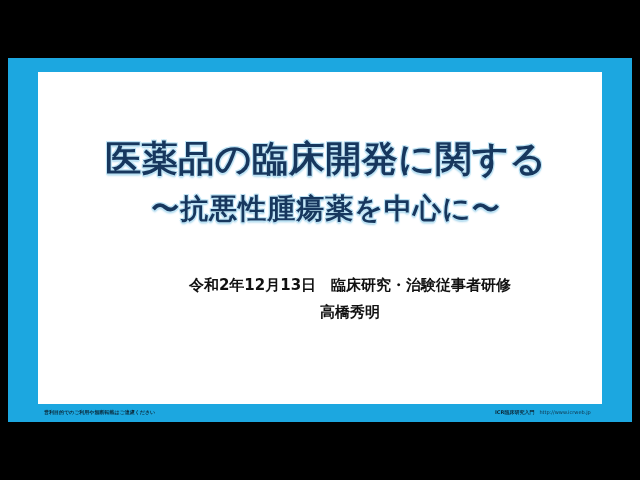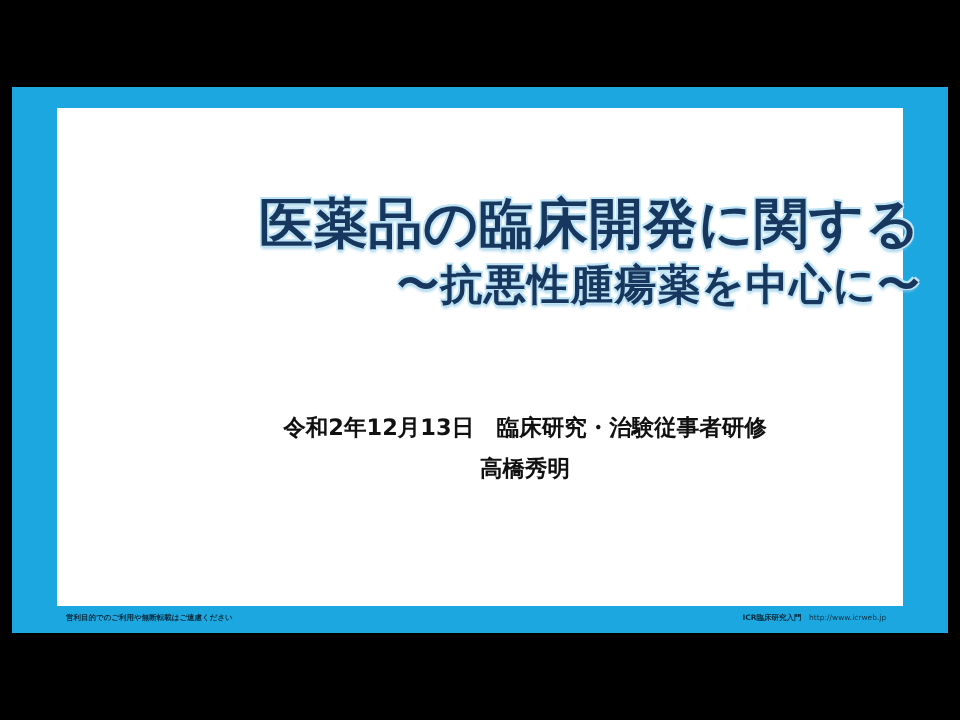--- a/index.html
+++ b/index.html
@@ -50,23 +50,23 @@
     width: 564px;
     height: 332px;
     background: #FFFFFF;
     box-sizing: border-box;
   }
 
   
   #title-block {
     position: absolute;
     left: 0;
-    top: 56px;
+    top: 65px;
     width: 576px;
-    text-align: right;
+    text-align: center;
   }
   .title-line {
     font-family: "DejaVu Sans", "Liberation Sans", sans-serif;
     font-size: 36px;
     font-weight: 700;
     line-height: 43px;
     color: #17375E;
     letter-spacing: 0.5px;
     white-space: nowrap;
     text-shadow:
@@ -77,21 +77,21 @@
        0    2px 2px rgba(140,200,230,0.75);
   }
   .subtitle-line {
     font-family: "DejaVu Sans", "Liberation Sans", sans-serif;
     font-size: 28px;
     font-weight: 700;
     line-height: 38px;
     color: #17375E;
     letter-spacing: 1px;
     white-space: nowrap;
-    margin-top: 0;
+    margin-top: 10px;
     text-shadow:
       -1px -1px 0 #BFE4F5,
        1px -1px 0 #BFE4F5,
       -1px  1px 0 #BFE4F5,
        1px  1px 0 #BFE4F5,
        0    2px 2px rgba(140,200,230,0.75);
   }
 
   
   #credits-block {

